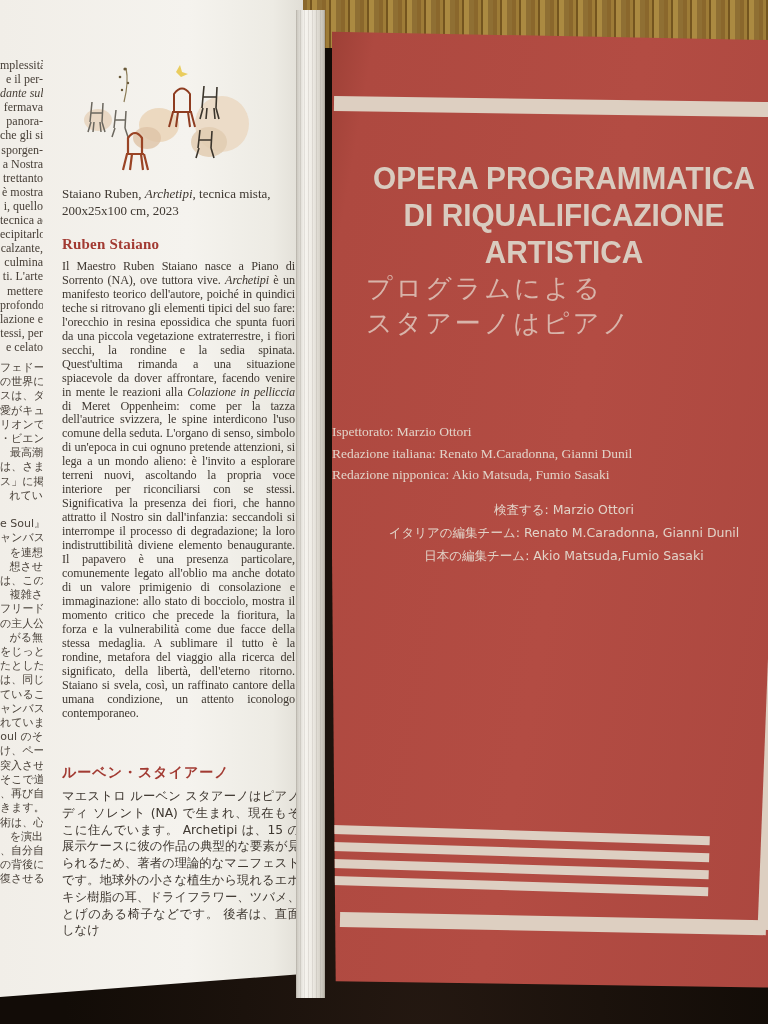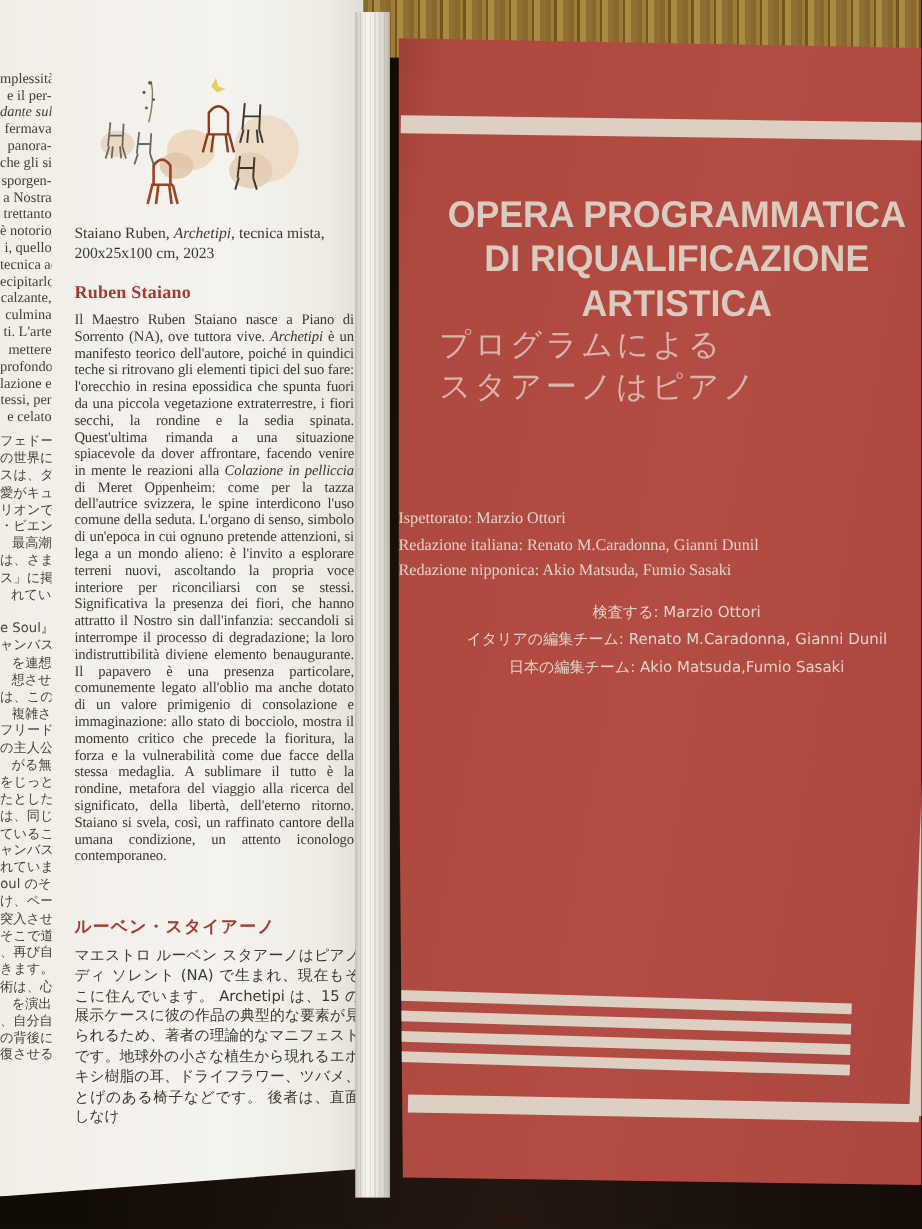--- a/index.html
+++ b/index.html
@@ -68,21 +68,21 @@
     <div class="edge-col edge-latin">
         <div>mplessità</div>
         <div>e il per-</div>
         <div class="it">dante sul</div>
         <div>fermava</div>
         <div>panora-</div>
         <div>che gli si</div>
         <div>sporgen-</div>
         <div>a Nostra</div>
         <div>trettanto</div>
-        <div>è notorio</div>
+        <div>è mostra</div>
         <div>i, quello</div>
         <div>tecnica ad</div>
         <div>ecipitarlo</div>
         <div>calzante,</div>
         <div>culmina</div>
         <div>ti. L'arte</div>
         <div>mettere</div>
         <div>profondo</div>
         <div>lazione e</div>
         <div>tessi, per</div>

